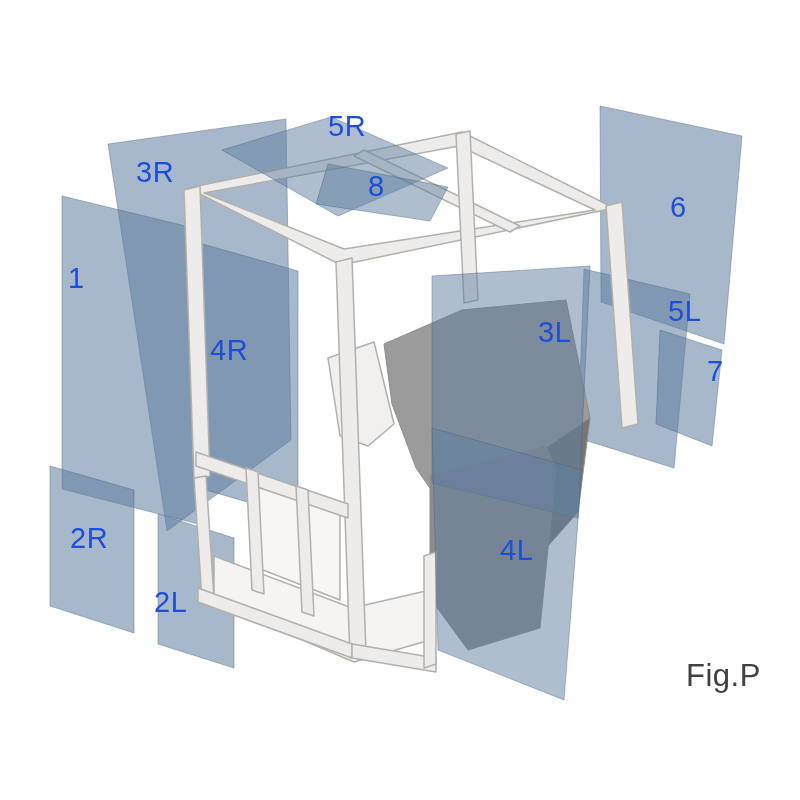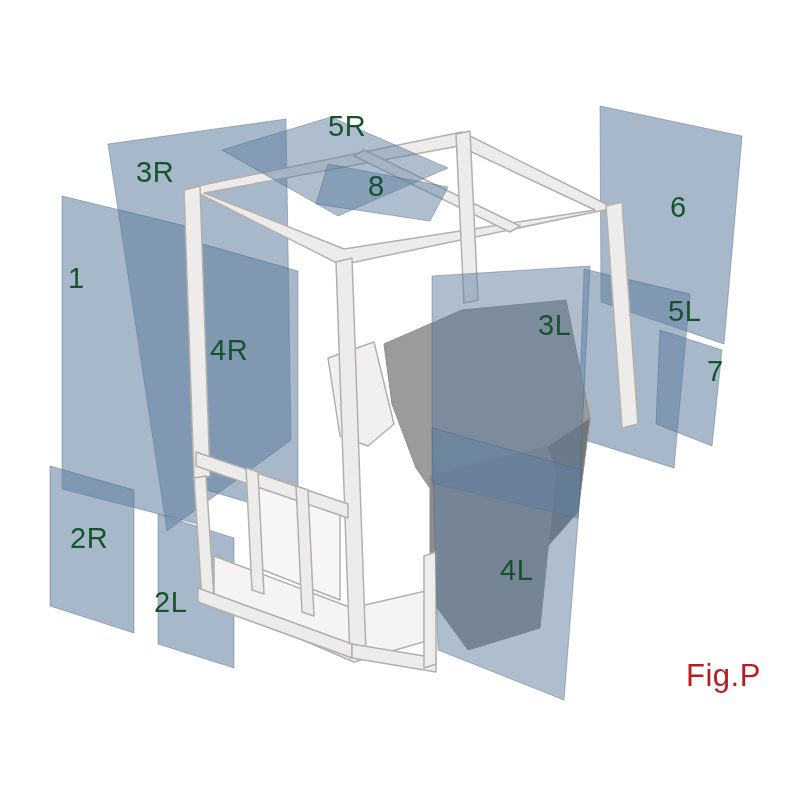--- a/index.html
+++ b/index.html
@@ -16,28 +16,28 @@
     font-family: "Liberation Sans", sans-serif;
   }
   .stage svg {
     position: absolute;
     left: 0;
     top: 0;
   }
   .panel-label {
     position: absolute;
     font-size: 29px;
-    color: #14532d;
+    color: #1d4ed8;
     letter-spacing: 0.5px;
     white-space: nowrap;
     user-select: none;
   }
   .fig-caption {
     font-size: 31px;
-    color: #b91c1c;
+    color: #404040;
   }
 </style>
 </head>
 <body>
 
 <div class="stage">
 
   <svg width="800" height="800" viewBox="0 0 800 800">
 
     <g fill="rgba(96,126,160,0.55)" stroke="rgba(70,98,128,0.4)" stroke-width="1">
@@ -85,23 +85,23 @@
       <polygon points="328,164 448,187 430,221 316,204"></polygon>
       <polygon points="432,276 590,266 578,518 432,483"></polygon>
       <polygon points="432,428 582,470 564,700 438,650"></polygon>
     </g>
   </svg>
 
   <div class="panel-label" style="left:68px;top:262px">1</div>
   <div class="panel-label" style="left:70px;top:522px">2R</div>
   <div class="panel-label" style="left:154px;top:586px">2L</div>
   <div class="panel-label" style="left:136px;top:156px">3R</div>
-  <div class="panel-label" style="left:538px;top:309px">3L</div>
+  <div class="panel-label" style="left:538px;top:316px">3L</div>
   <div class="panel-label" style="left:210px;top:334px">4R</div>
-  <div class="panel-label" style="left:500px;top:554px">4L</div>
+  <div class="panel-label" style="left:500px;top:534px">4L</div>
   <div class="panel-label" style="left:328px;top:110px">5R</div>
   <div class="panel-label" style="left:668px;top:295px">5L</div>
   <div class="panel-label" style="left:670px;top:191px">6</div>
   <div class="panel-label" style="left:707px;top:355px">7</div>
   <div class="panel-label" style="left:368px;top:170px">8</div>
 
   <div class="panel-label fig-caption" style="left:686px;top:658px">Fig.P</div>
 
 </div>
 

